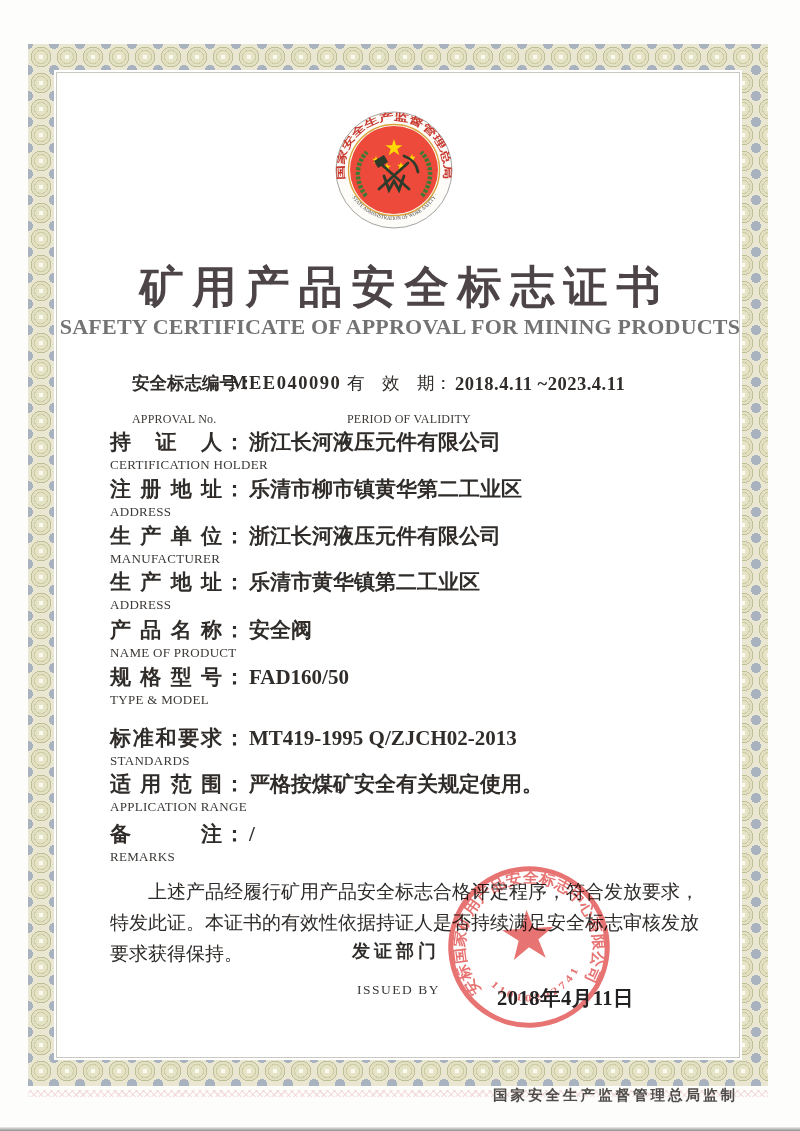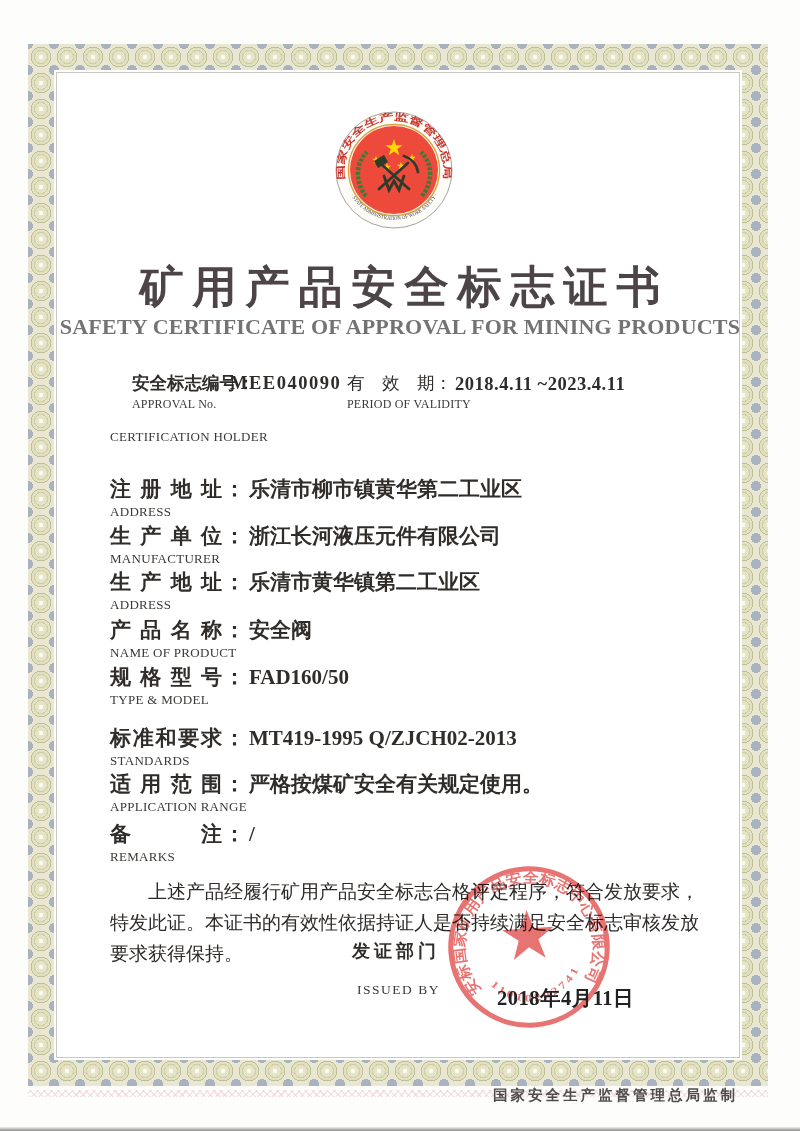--- a/index.html
+++ b/index.html
@@ -20,21 +20,21 @@
   .inner-page::after{content:"";position:absolute;inset:2px;border:1px solid #c9c9c2;pointer-events:none;}
   
   .emblem{position:absolute;left:334px;top:110px;width:120px;height:122px;}
   .cert-title{position:absolute;left:0;right:0;top:258px;text-align:center;
               font-size:44px;font-weight:700;letter-spacing:9px;color:#4c4446;padding-left:9px;}
   .cert-subtitle{position:absolute;left:0;right:0;top:314px;text-align:center;
               font-size:22px;font-weight:700;letter-spacing:.2px;color:#737373;}
   
   .ap-label{position:absolute;left:132px;top:371px;}
   .ap-label .zh{font-size:17.5px;font-weight:700;color:#2f2c2a;}
-  .ap-label .en,.va-label .en{font-size:12px;color:#3b3835;margin-top:2px;letter-spacing:.2px;}
+  .ap-label .en,.va-label .en{font-size:12px;color:#3b3835;margin-top:17px;letter-spacing:.2px;}
   .ap-value{position:absolute;left:230px;top:373px;font-size:18.5px;font-weight:600;letter-spacing:1.5px;}
   .va-label{position:absolute;left:347px;top:371px;}
   .va-label .zh{font-size:17.5px;font-weight:400;}
   .va-value{position:absolute;left:455px;top:374px;font-size:18.5px;font-weight:600;letter-spacing:.5px;}
   
   .row{position:absolute;left:110px;}
   .row .line1{font-size:21px;font-weight:600;white-space:nowrap;}
   .row .zh-label{display:inline-block;width:112px;text-align:justify;text-align-last:justify;
                  font-weight:700;vertical-align:bottom;}
   .row .colon{font-weight:700;padding:0 4px 0 2px;}
@@ -109,20 +109,21 @@
     <div class="en">APPROVAL No.</div>
   </div>
   <div class="ap-value">MEE040090</div>
   <div class="va-label">
     <div class="zh">有　效　期：</div>
     <div class="en">PERIOD OF VALIDITY</div>
   </div>
   <div class="va-value">2018.4.11 ~2023.4.11</div>
 
   <div class="row" style="top:428px">
+    <div class="line1"><span class="zh-label">持证人</span><span class="colon">：</span><span class="value">浙江长河液压元件有限公司</span></div>
     <div class="en">CERTIFICATION HOLDER</div>
   </div>
   <div class="row" style="top:475px">
     <div class="line1"><span class="zh-label">注册地址</span><span class="colon">：</span><span class="value">乐清市柳市镇黄华第二工业区</span></div>
     <div class="en">ADDRESS</div>
   </div>
   <div class="row" style="top:522px">
     <div class="line1"><span class="zh-label">生产单位</span><span class="colon">：</span><span class="value">浙江长河液压元件有限公司</span></div>
     <div class="en">MANUFACTURER</div>
   </div>

